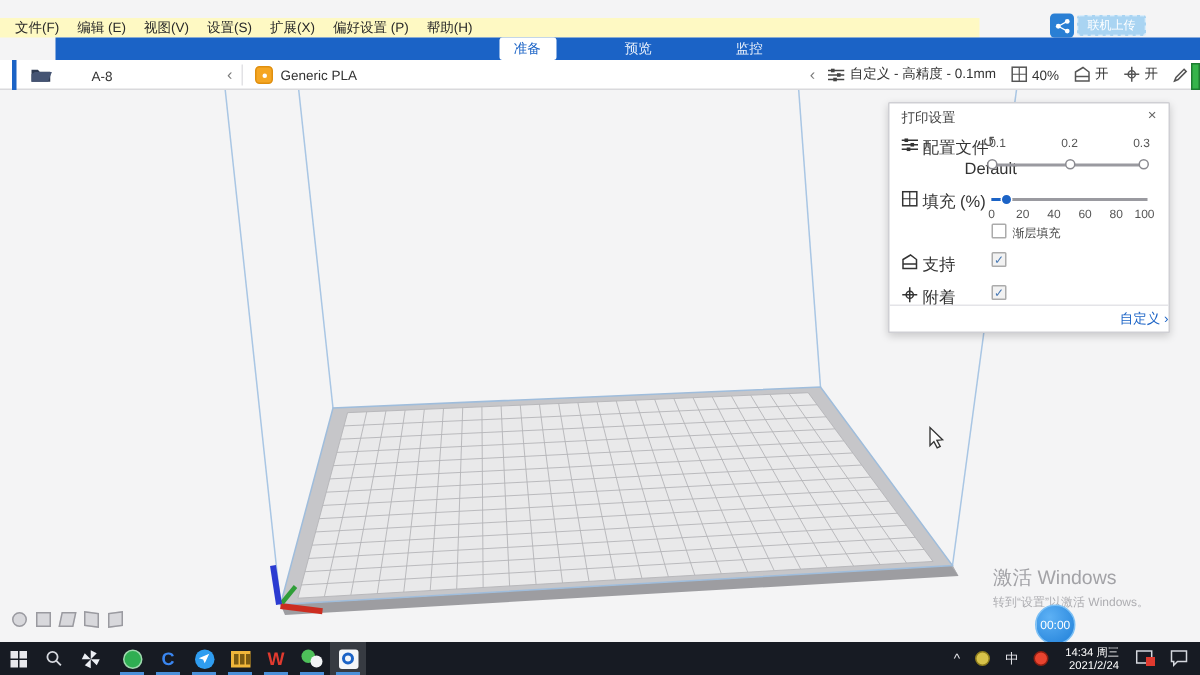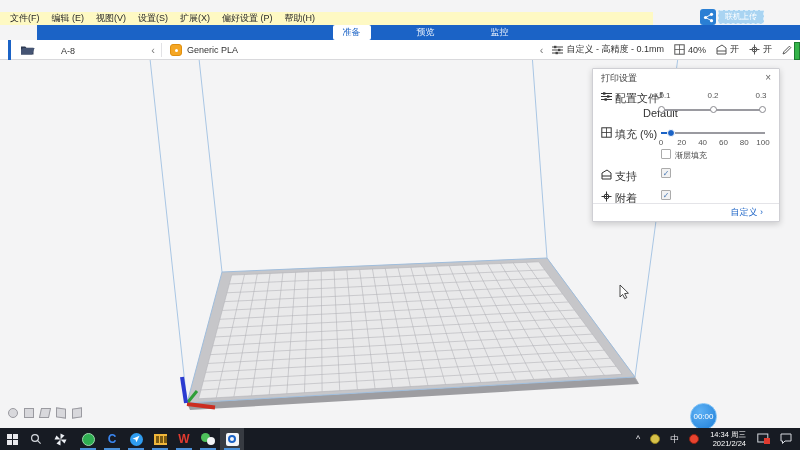--- a/index.html
+++ b/index.html
@@ -53,21 +53,21 @@
   .panel-close { margin-left:auto; font-size:10px; color:#666; cursor:pointer; line-height:10px; }
   .p-label { font-size:11px; color:#333; }
   .p-row-ico { position:absolute; width:11px; height:11px; }
   .slider-track { position:absolute; height:2px; background:#9a9aa0; }
   .slider-knob { position:absolute; width:7px; height:7px; background:#fff; border:1px solid #8a8a90; border-radius:50%; cursor:pointer; }
   .tick-label { position:absolute; font-size:8px; color:#555; transform:translateX(-50%); }
   .infill-fill { position:absolute; height:2px; background:#1b63c6; }
   .infill-dot { position:absolute; width:8px; height:8px; background:#1b63c6; border:1px solid #fff; border-radius:50%; cursor:pointer; }
   .checkbox { position:absolute; width:10px; height:10px; border:1px solid #ababab; background:#fff; border-radius:1px; font-size:8px; line-height:9px; text-align:center; color:#4a7ab5; cursor:pointer; }
   .checkbox.checked { background:#f2f2f2; }
-  .panel-footer { position:absolute; left:0; bottom:0; width:100%; height:18px; border-top:1px solid #e4e4e8; display:flex; align-items:center; justify-content:flex-end; padding:0 16px; }
+  .panel-footer { position:absolute; left:0; bottom:0; width:100%; height:18px; border-top:1px solid #e4e4e8; display:flex; align-items:center; justify-content:flex-end; padding:0 0; }
   .customize { font-size:9px; color:#1b63c6; cursor:pointer; }
 
   
   .watermark { position:absolute; left:662px; top:376px; color:#a2a2a6; pointer-events:none; }
   .wm1 { font-size:13px; }
   .wm2 { font-size:8px; margin-top:2px; color:#adadb1; }
   .rec-bubble { position:absolute; left:690px; top:403px; width:27px; height:27px; border-radius:50%;
     background:radial-gradient(circle at 35% 30%, #5db1f5, #1f7fd8); border:1px solid #7cc0f5;
     color:#fff; font-size:8px; display:flex; align-items:center; justify-content:center; }
 
@@ -304,20 +304,24 @@
         <circle cx="5.5" cy="5.5" r="2.4" fill="none" stroke="#333" stroke-width="1"></circle>
       </svg>
     <span class="p-label" style="position:absolute; left:22px; top:122px;">附着</span>
     <div class="checkbox checked" style="left:68px; top:121px;">✓</div>
 
     <div class="panel-footer">
       <span class="customize">自定义 ›</span>
     </div>
   </div>
 
+  <div class="watermark">
+    <div class="wm1">激活 Windows</div>
+    <div class="wm2">转到“设置”以激活 Windows。</div>
+  </div>
 
   <div class="rec-bubble">
     <span>00:00</span>
   </div>
 
   <div class="taskbar">
     <div class="task-ico">
       <div class="win-grid">
           <div></div>
           <div></div>

